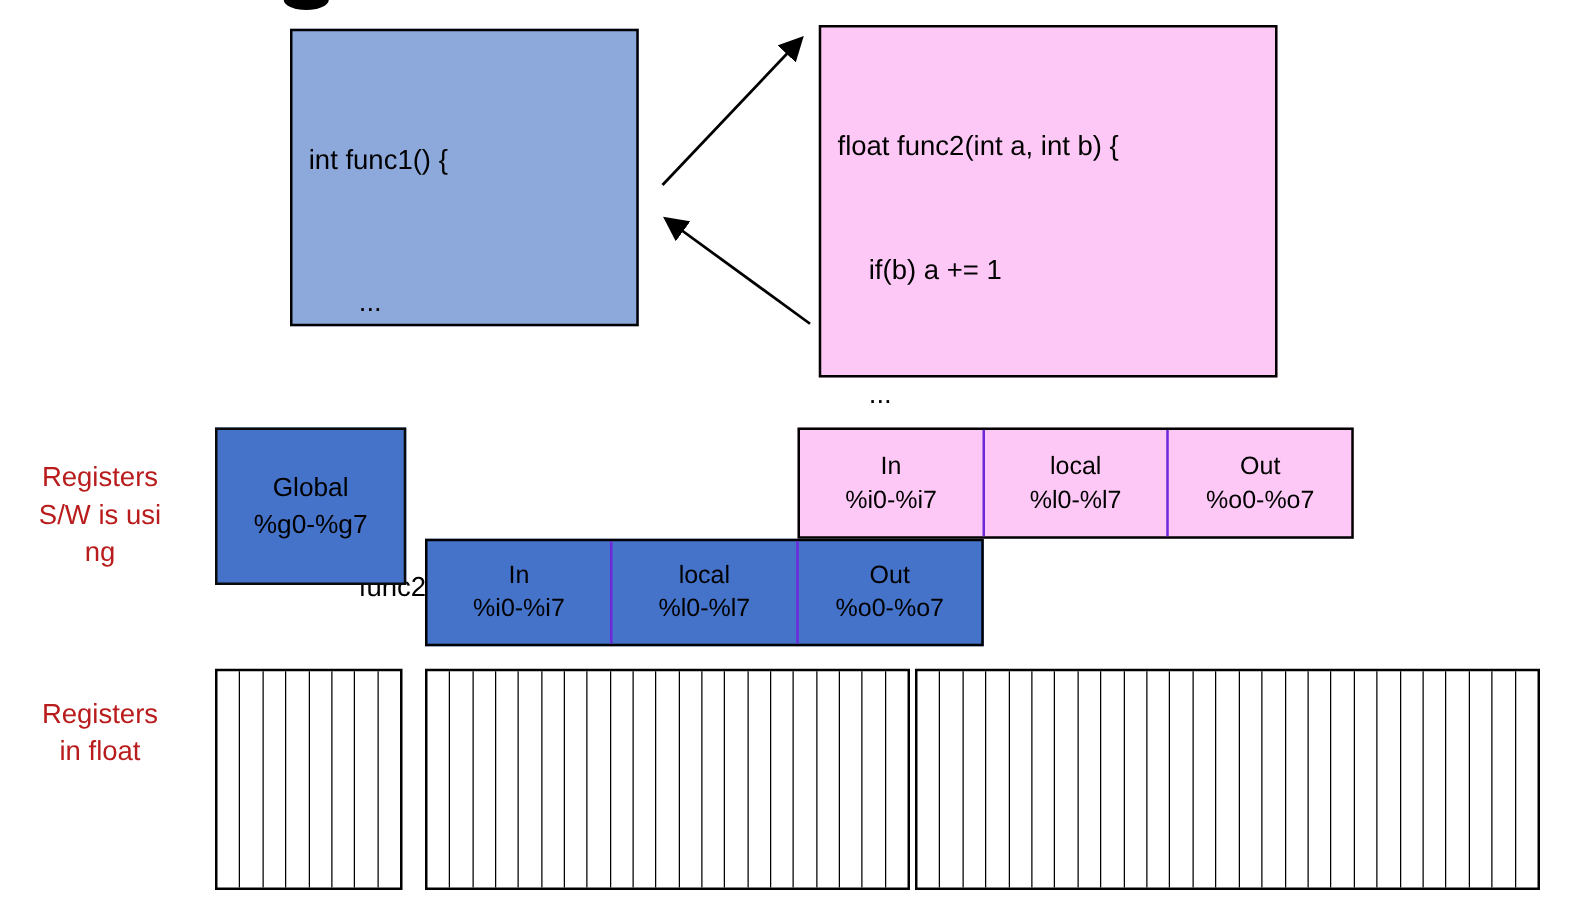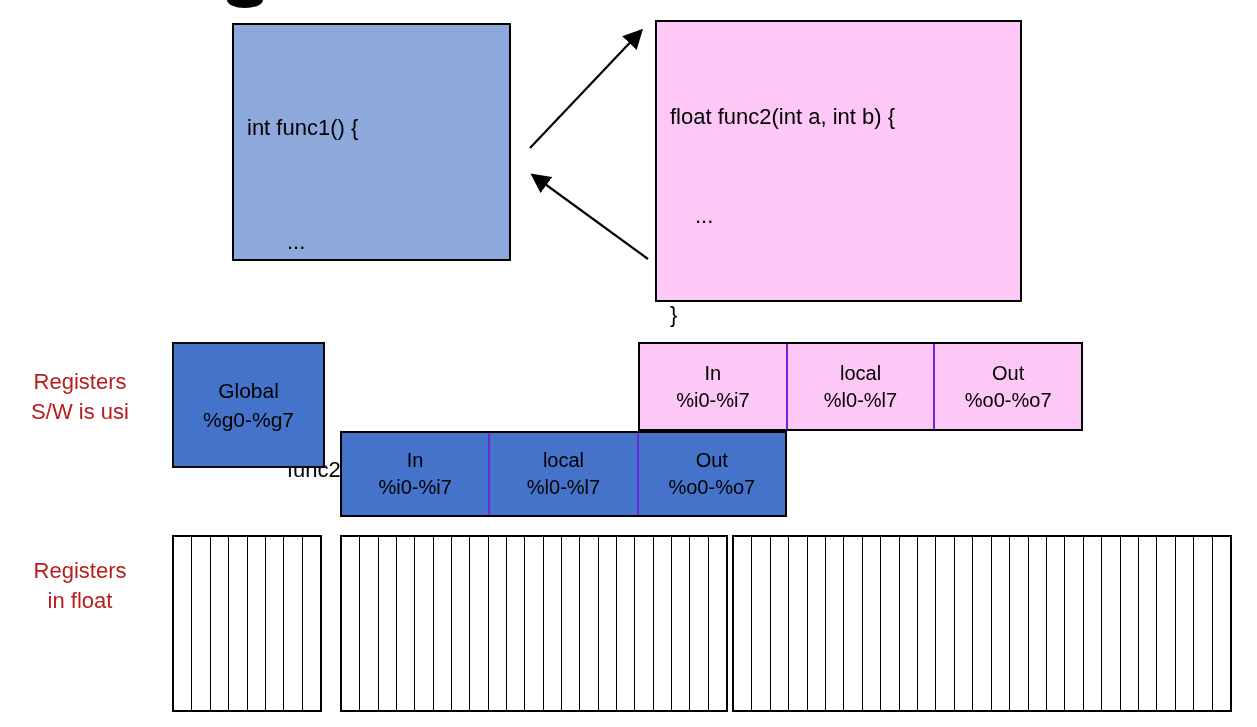--- a/index.html
+++ b/index.html
@@ -91,37 +91,39 @@
     <div class="code-line">int func1() {</div>
     <div class="code-line indent1">...</div>
     <div class="code-line indent1">...</div>
     <div class="code-line indent1">func2(10,0)</div>
     <div class="code-line indent1">...</div>
     <div class="code-line">}</div>
   </div>
 
   <div id="func2-box" class="code-box">
     <div class="code-line">float func2(int a, int b) {</div>
+    <div class="code-line indent2">if(b) a += 1</div>
     <div class="code-line indent2">...</div>
     <div class="code-line">}</div>
   </div>
 
   <svg id="arrows" viewBox="0 0 170 252">
     <defs>
       <marker id="ah" markerWidth="9" markerHeight="9" refX="7" refY="4.5" orient="auto">
         <path d="M0,0 L9,4.5 L0,9 z" fill="#000"></path>
       </marker>
     </defs>
     <line x1="30" y1="130" x2="140" y2="14" stroke="#000" stroke-width="2.2" marker-end="url(#ah)"></line>
     <line x1="148" y1="241" x2="34" y2="158" stroke="#000" stroke-width="2.2" marker-end="url(#ah)"></line>
   </svg>
 
   <div id="sw-label" class="side-label">
     <div>Registers</div>
     <div>S/W is usi</div>
+    <div>ng</div>
   </div>
 
   <div id="hw-label" class="side-label">
     <div>Registers</div>
     <div>in float</div>
   </div>
 
   <div id="global-box">
     <div>Global</div>
     <div>%g0-%g7</div>

